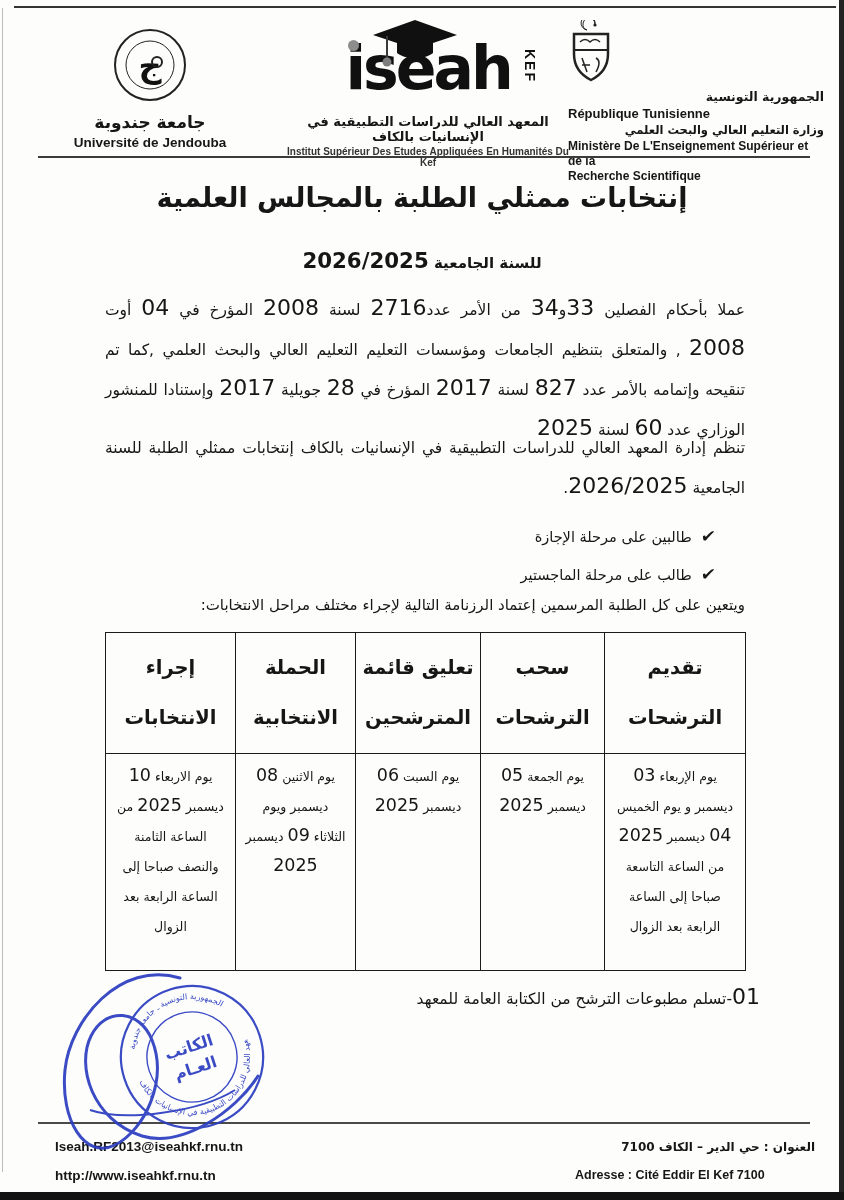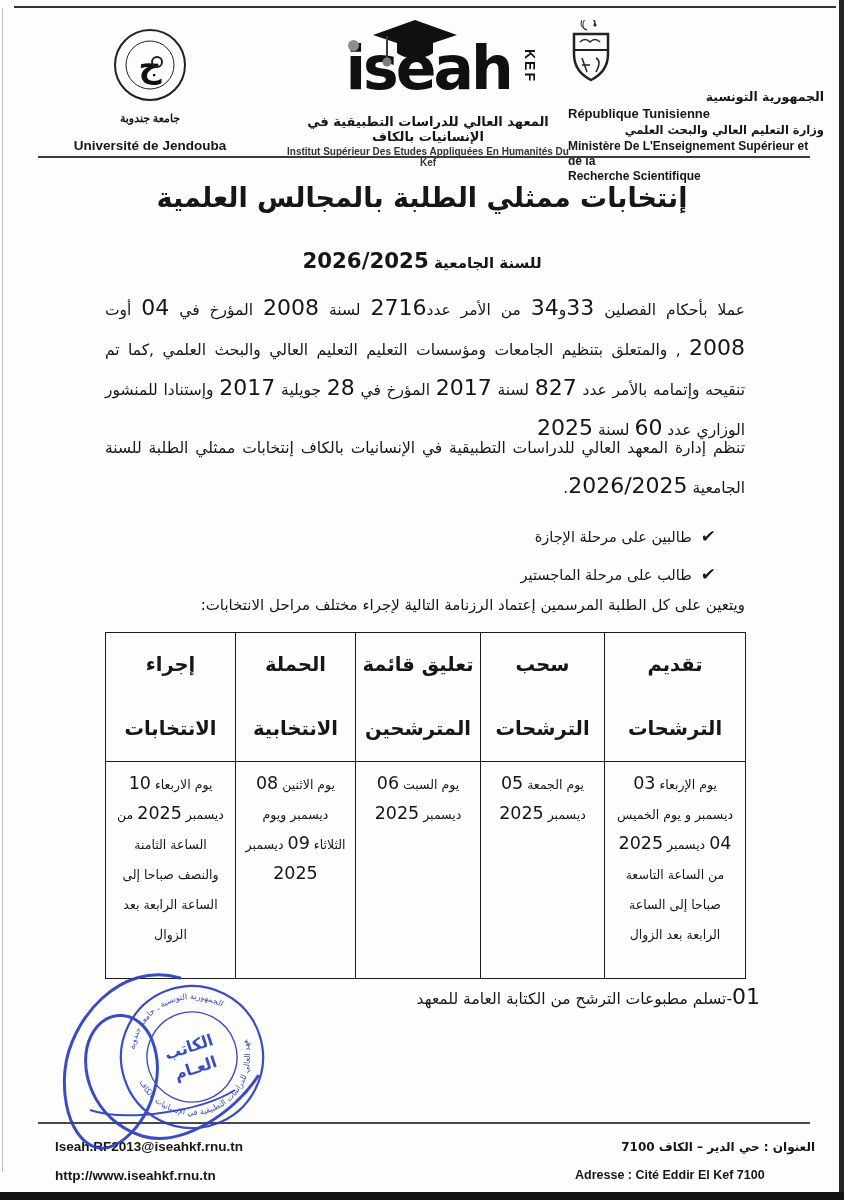--- a/index.html
+++ b/index.html
@@ -7,22 +7,22 @@
   .page{position:relative;width:844px;height:1200px;background:#fdfdfc;}
 
   
   .scan-top{position:absolute;top:6px;left:14px;right:8px;height:2px;background:#343434;}
   .scan-right{position:absolute;top:0;right:0;width:5px;height:100%;background:#232323;}
   .scan-bottom{position:absolute;bottom:0;left:0;width:100%;height:8px;background:#121212;}
   .scan-left{position:absolute;top:8px;left:2px;width:1px;height:97%;background:#bdbdbd;}
 
   
   .hdr-left{position:absolute;left:58px;top:24px;width:184px;text-align:center;}
-  .hdr-left .ar{font-size:11px;font-weight:bold;margin-top:2px;font-family:Liberation Serif, serif;}
-  .hdr-left .fr{font-family:"Liberation Sans",sans-serif;font-size:13.5px;font-weight:bold;margin-top:13px;}
+  .hdr-left .ar{font-size:17px;font-weight:bold;margin-top:2px;}
+  .hdr-left .fr{font-family:"Liberation Sans",sans-serif;font-size:13.5px;font-weight:bold;margin-top:3px;}
 
   .hdr-center{position:absolute;left:283px;top:22px;width:290px;text-align:center;}
   .wordmark-wrap{position:relative;display:inline-block;padding-top:14px;height:78px;}
   .wordmark{font-family:"DejaVu Sans",sans-serif;font-weight:bold;font-size:60px;letter-spacing:-3px;line-height:64px;color:#101010;}
   .i-dot{position:absolute;left:3px;top:18px;width:11px;height:11px;border-radius:50%;background:#8d8d8d;}
   .cap-svg{position:absolute;left:26px;top:-4px;}
   .kef{position:absolute;left:168px;top:36px;transform:rotate(90deg);transform-origin:center;font-family:"Liberation Sans",sans-serif;font-weight:bold;font-size:14px;letter-spacing:2px;color:#101010;}
   .hdr-center .ar{font-size:13px;font-weight:bold;margin-top:0px;direction:rtl;}
   .hdr-center .fr{font-family:"Liberation Sans",sans-serif;font-size:10px;font-weight:bold;color:#333;margin-top:2px;}
 
@@ -45,21 +45,21 @@
   .checklist{position:absolute;left:105px;top:518px;width:610px;direction:rtl;}
   .check-item{font-size:14.5px;line-height:37px;}
   .check-mark{font-size:17px;font-weight:bold;display:inline-block;transform:skewX(-8deg);margin-left:9px;}
   .p-intro{top:592px;font-size:15px;line-height:26px;text-align:right;}
 
   .bignum .num{font-size:1.42em;line-height:1;font-family:"DejaVu Sans",sans-serif;}
 
   
   .sched{position:absolute;left:105px;top:632px;width:640px;border-collapse:collapse;direction:rtl;table-layout:fixed;}
   .sched,.sched th,.sched td{border:1.5px solid #1b1b1b;}
-  .sched th{height:120px;font-size:19.5px;font-weight:bold;line-height:64px;vertical-align:middle;padding:0 5px;text-align:center;}
+  .sched th{height:120px;font-size:19.5px;font-weight:bold;line-height:50px;vertical-align:middle;padding:0 5px;text-align:center;}
   .sched td{height:208px;vertical-align:top;padding:8px 9px 0;font-size:12.5px;line-height:30px;text-align:center;}
   .sched td .num{font-size:1.4em;}
   .c0{width:141px;} .c1{width:124px;} .c2{width:125px;} .c3{width:120px;} .c4{width:130px;}
 
   
   .note{position:absolute;left:105px;width:655px;direction:rtl;text-align:right;font-size:15.5px;line-height:30px;}
   .note1{top:984px;}
   .note2{top:1024px;}
 
   

